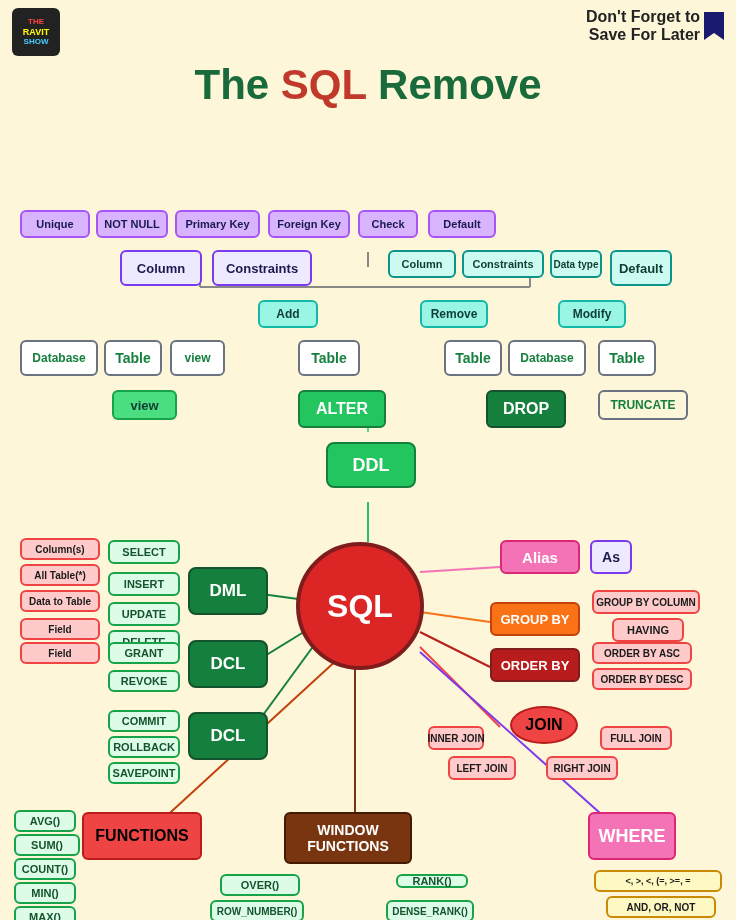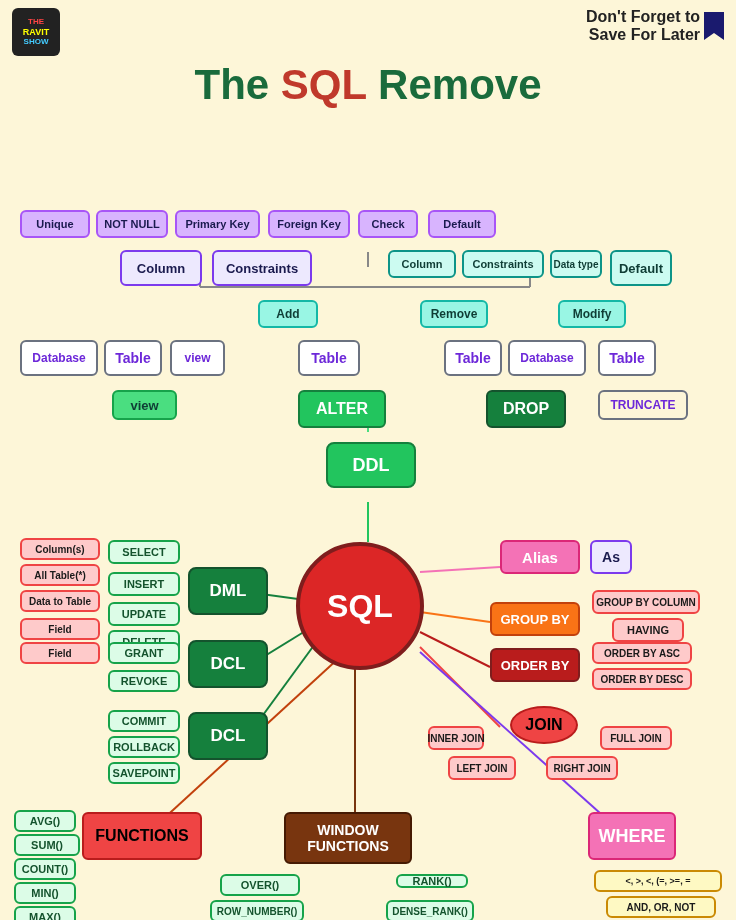--- a/index.html
+++ b/index.html
@@ -87,21 +87,21 @@
     .box.purple { background: #d8b4fe; border: 2px solid #a855f7; color: #1a1a4e; }
     .box.teal { background: #99f6e4; border: 2px solid #14b8a6; color: #0f3d35; }
     .box.green-dark { background: #22c55e; border: 2px solid #15803d; color: white; font-size: 15px; }
     .box.green-med { background: #4ade80; border: 2px solid #16a34a; color: #0f3d35; }
     .box.red { background: #ef4444; border: 2px solid #b91c1c; color: #000000; }
     .box.dark-green { background: #15803d; border: 2px solid #14532d; color: white; }
     .box.pink { background: #f472b6; border: 2px solid #db2777; color: white; }
     .box.orange { background: #f97316; border: 2px solid #c2410c; color: white; }
     .box.brown { background: #78350f; border: 2px solid #451a03; color: white; }
     .box.yellow-outline { background: #fef9c3; border: 2px solid #ca8a04; color: #1a1a1a; }
-    .box.white-outline { background: white; border: 2px solid #6b7280; color: #6d28d9; }
+    .box.white-outline { background: white; border: 2px solid #6b7280; color: #15803d; }
     .box.light-purple { background: #ede9fe; border: 2px solid #7c3aed; color: #1a1a4e; }
     .box.light-green { background: #dcfce7; border: 2px solid #16a34a; color: #14532d; }
     .box.light-teal { background: #ccfbf1; border: 2px solid #0d9488; color: #0f3d35; }
     .box.salmon { background: #fecaca; border: 2px solid #ef4444; color: #1a1a1a; }
     .box.crimson { background: #b91c1c; border: 2px solid #7f1d1d; color: white; }
     .box.sql-main {
       background: #dc2626;
       border: 4px solid #7f1d1d;
       border-radius: 50%;
       color: white;

